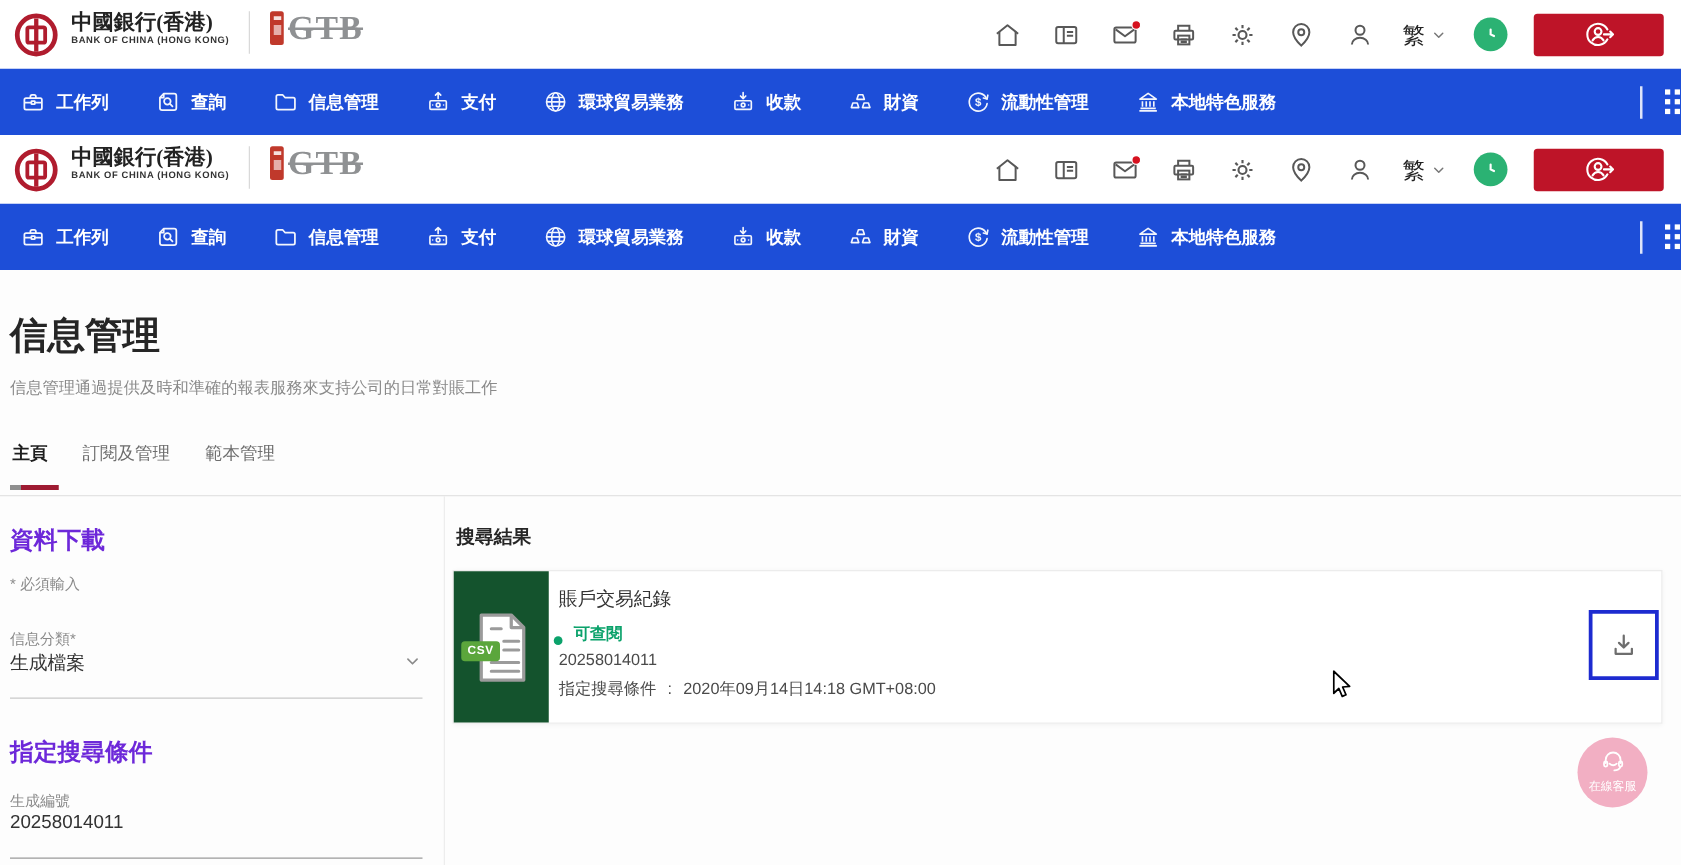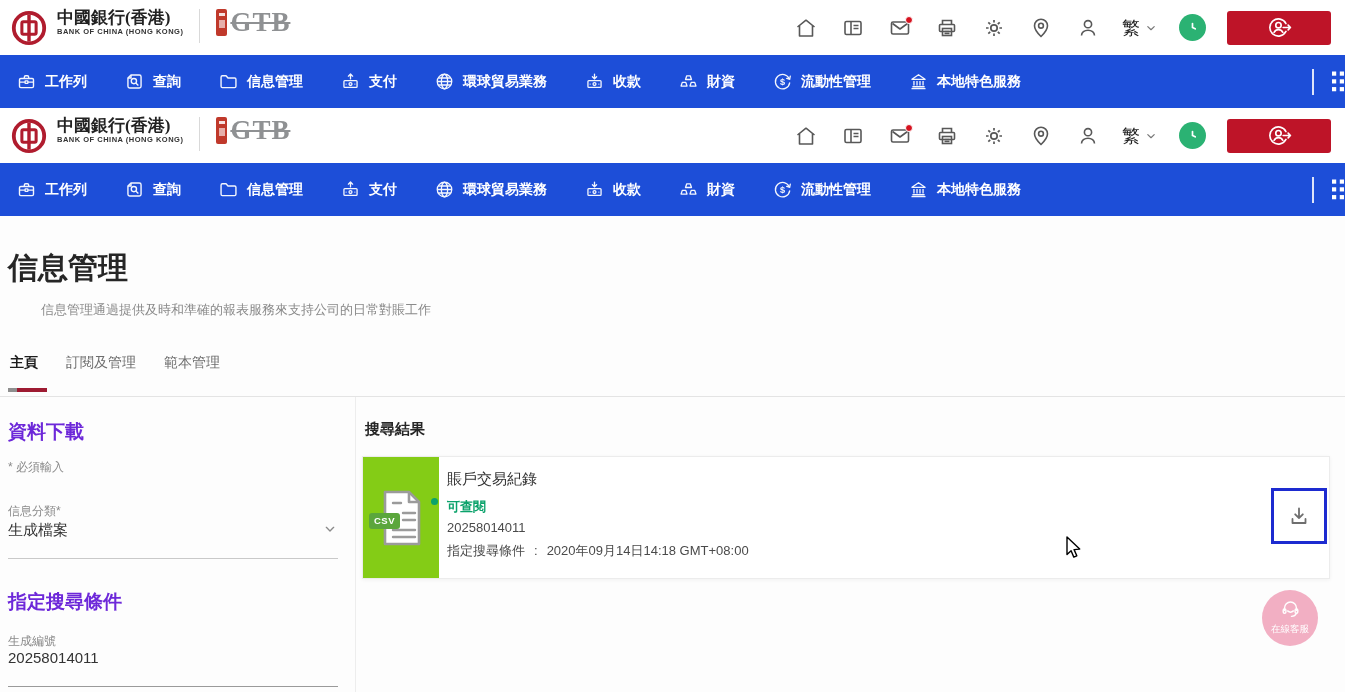--- a/index.html
+++ b/index.html
@@ -45,21 +45,21 @@
   .nav-item { display:flex; align-items:center; gap:8px; color:#fff; font-size:14px; font-weight:600;
               cursor:pointer; background:none; border:none; font-family:inherit; white-space:nowrap; }
   .nav-item svg { width:21px; height:21px; opacity:.95; }
   .nav-right { position:absolute; right:0; top:0; height:100%; display:flex; align-items:center; }
   .nav-divider { width:2px; height:26px; background:rgba(255,255,255,.85); margin-right:18px; }
   .nav-grid { width:17px; height:17px; color:#fff; margin-right:-4px; }
 
   
   .content { position:relative; height:476px; background:#fdfdfd; }
   .page-title { position:absolute; left:8px; top:32px; font-size:30px; font-weight:bold; color:#262626; }
-  .page-subtitle { position:absolute; left:8px; top:85px; font-size:13px; color:#8a8a8a;margin-left:33px; }
+  .page-subtitle { position:absolute; left:8px; top:85px; font-size:13px; color:#8a8a8a; }
   .tabs { position:absolute; left:8px; top:138px; display:flex; gap:24px; }
   .tab { font-size:14px; color:#6d6d6d; cursor:pointer; background:none; border:none; font-family:inherit; padding:0 2px 14px; }
   .tab.active { color:#1d1d1d; font-weight:600; }
   .tab-underline { position:absolute; left:8px; top:172px; width:39px; height:4px;
                    background:linear-gradient(90deg,#8f8f8f 0 9px,#9e1b32 9px); }
   .tabs-divider { position:absolute; left:0; top:180px; width:1345px; height:1px; background:#e4e4e4; }
 
   
   .sidebar { position:absolute; left:0; top:181px; width:356px; height:295px; border-right:1px solid #ededed; }
   .sb-h { position:absolute; left:8px; font-size:19px; font-weight:bold; color:#6d28d9; }
@@ -68,27 +68,27 @@
   .field { position:absolute; left:8px; width:330px; height:38px; border-bottom:1px solid #c9c9c9;
            display:flex; align-items:flex-start; justify-content:space-between; cursor:pointer;
            background:none; border-top:none; border-left:none; border-right:none; font-family:inherit; }
   .field .val { font-size:15px; color:#333; }
   .field svg { width:16px; height:16px; color:#8a8a8a; }
 
   
   .results-h { position:absolute; left:365px; top:204px; font-size:15px; font-weight:bold; color:#262626; }
   .card { position:absolute; left:362px; top:240px; width:968px; height:123px; background:#fff;
           border:1px solid #ececec; box-shadow:0 1px 4px rgba(0,0,0,.05); }
-  .card-iconcol { position:absolute; left:0; top:0; width:76px; height:100%; background:#84cc16;
+  .card-iconcol { position:absolute; left:0; top:0; width:76px; height:100%; background:#14532d;
                   display:flex; align-items:center; justify-content:center; }
   .csv-icon { position:relative; width:48px; height:58px; }
   .csv-badge { position:absolute; left:-8px; top:24px; background:#5ba63c; color:#fff; font-size:9.5px;
                font-weight:bold; padding:2.5px 5px; border-radius:3px; letter-spacing:.5px; }
   .card-title { position:absolute; left:84px; top:13px; font-size:15px; color:#333; }
-  .card-status { position:absolute; left:68px; top:41px; display:flex; align-items:flex-start; gap:9px; }
+  .card-status { position:absolute; left:80px; top:41px; display:flex; align-items:flex-end; gap:9px; }
   .status-dot { width:7px; height:7px; border-radius:50%; background:#0ba26b; }
   .status-text { font-size:13px; font-weight:bold; color:#0ba26b; }
   .card-ref { position:absolute; left:84px; top:63px; font-size:13px; color:#4a4a4a; }
   .card-date { position:absolute; left:84px; top:85px; font-size:13px; color:#4a4a4a; }
   .card-date .sep { margin:0 9px; }
   .dl-box { position:absolute; left:908px; top:31px; width:56px; height:56px; background:#fff;
             border:3px solid #1d2bd0; display:flex; align-items:center; justify-content:center; cursor:pointer; }
   .dl-box svg { width:24px; height:24px; color:#6e6e6e; }
 
   

